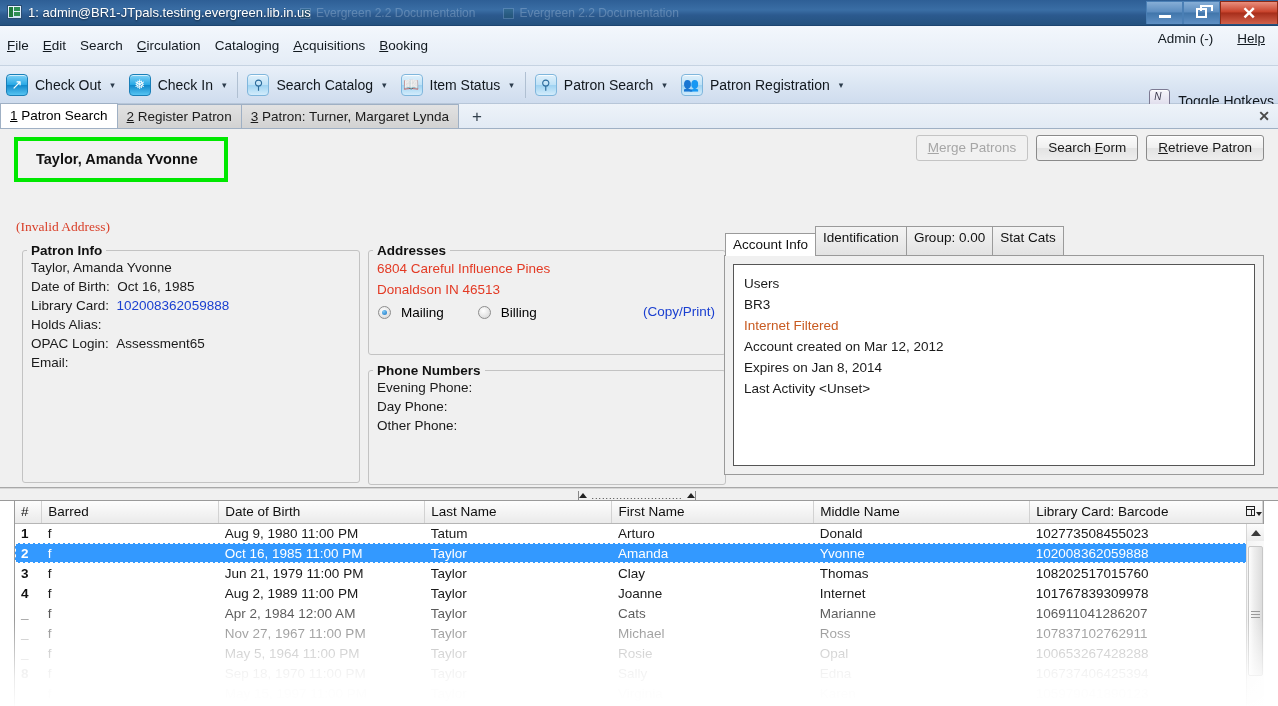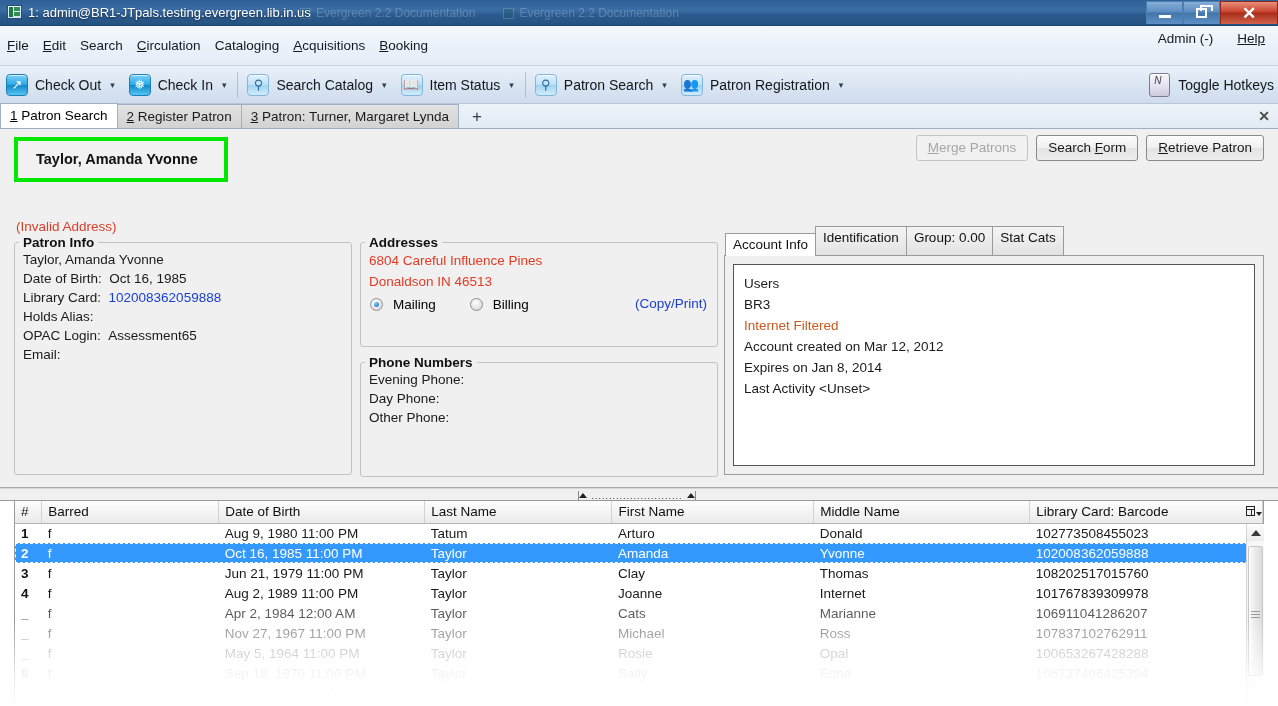--- a/index.html
+++ b/index.html
@@ -92,21 +92,21 @@
   .tbico.blue {
     background: linear-gradient(to bottom,#7fd2f7 0%,#29a9e6 48%,#1089cc 52%,#56c4f2 100%);
     border: 1px solid #1a7fb8; box-shadow: inset 0 1px 0 rgba(255,255,255,.65);
   }
   .tbico.pale {
     background: linear-gradient(to bottom,#dff0fb 0%,#bfe2f7 48%,#9fd3f2 52%,#d3ecfb 100%);
     border: 1px solid #7fb6dc; box-shadow: inset 0 1px 0 rgba(255,255,255,.8);
   }
   .tbico .gl { position:absolute; inset:0; display:flex; align-items:center; justify-content:center; color:#fff; font-size:13px; line-height:1; }
   .tbico.pale .gl { color:#2c6c9c; }
-  #tb-right { position: absolute; right: 4px; top: 0; height: 38px; display: flex; align-items: center; gap: 8px; }
+  #tb-right { position: absolute; right: 4px; top: 16px; height: 38px; display: flex; align-items: center; gap: 8px; }
   .keyico {
     width: 21px; height: 24px; border-radius: 3px;
     background: linear-gradient(to bottom,#f6f5fa 0%,#e4e2ef 55%,#cdc9de 100%);
     border: 1px solid #7d7a93; box-shadow: inset 0 1px 0 #fff;
     position: relative;
   }
   .keyico::after { content:'N'; position:absolute; left:4px; top:1px; font-size:10px; font-style: italic; color:#3b3a4d; }
 
   
   #tabstrip {
@@ -146,25 +146,25 @@
     height: 26px; padding: 0 11px; font-size: 13.5px; line-height: 24px;
     background: linear-gradient(to bottom,#fbfbfb 0%,#f0f0f0 48%,#e3e3e3 52%,#eeeeee 100%);
     border: 1px solid #8a8a8a; border-radius: 3px; color: #1a1a1a;
     box-shadow: inset 0 1px 0 #fff;
     white-space: nowrap;
   }
   .btn.disabled { color: #a6a6a6; border-color: #c4c4c4; background: #f1f1f1; box-shadow: none; }
   .btn u { text-decoration: underline; }
   #invalid-addr {
     position: absolute; left: 16px; top: 90px;
-    color: #d9402a; font-size: 13.5px;
+    color: #d9402a; font-size: 13.5px; font-family: Liberation Serif, serif;
   }
 
   fieldset.grp {
-    position: absolute; margin: 0; padding: 0;
+    position: absolute; margin: 8px; padding: 0;
     border: 1px solid #c3c3c3; border-radius: 3px; background: transparent;
   }
   fieldset.grp > legend {
     font-size: 13.5px; font-weight: bold; color: #101010; padding: 0 4px; margin-left: 4px;
   }
   .row { font-size: 13.5px; color: #1a1a1a; padding: 2px 0 2px 8px; white-space: nowrap; }
   .row .lbl { color: #1a1a1a; }
   .row .val { color: #1a1a1a; }
   .link { color: #1a3fd0; }
   .addr-line { color: #e33a24; font-size: 13.5px; padding: 3px 0 3px 8px; }

